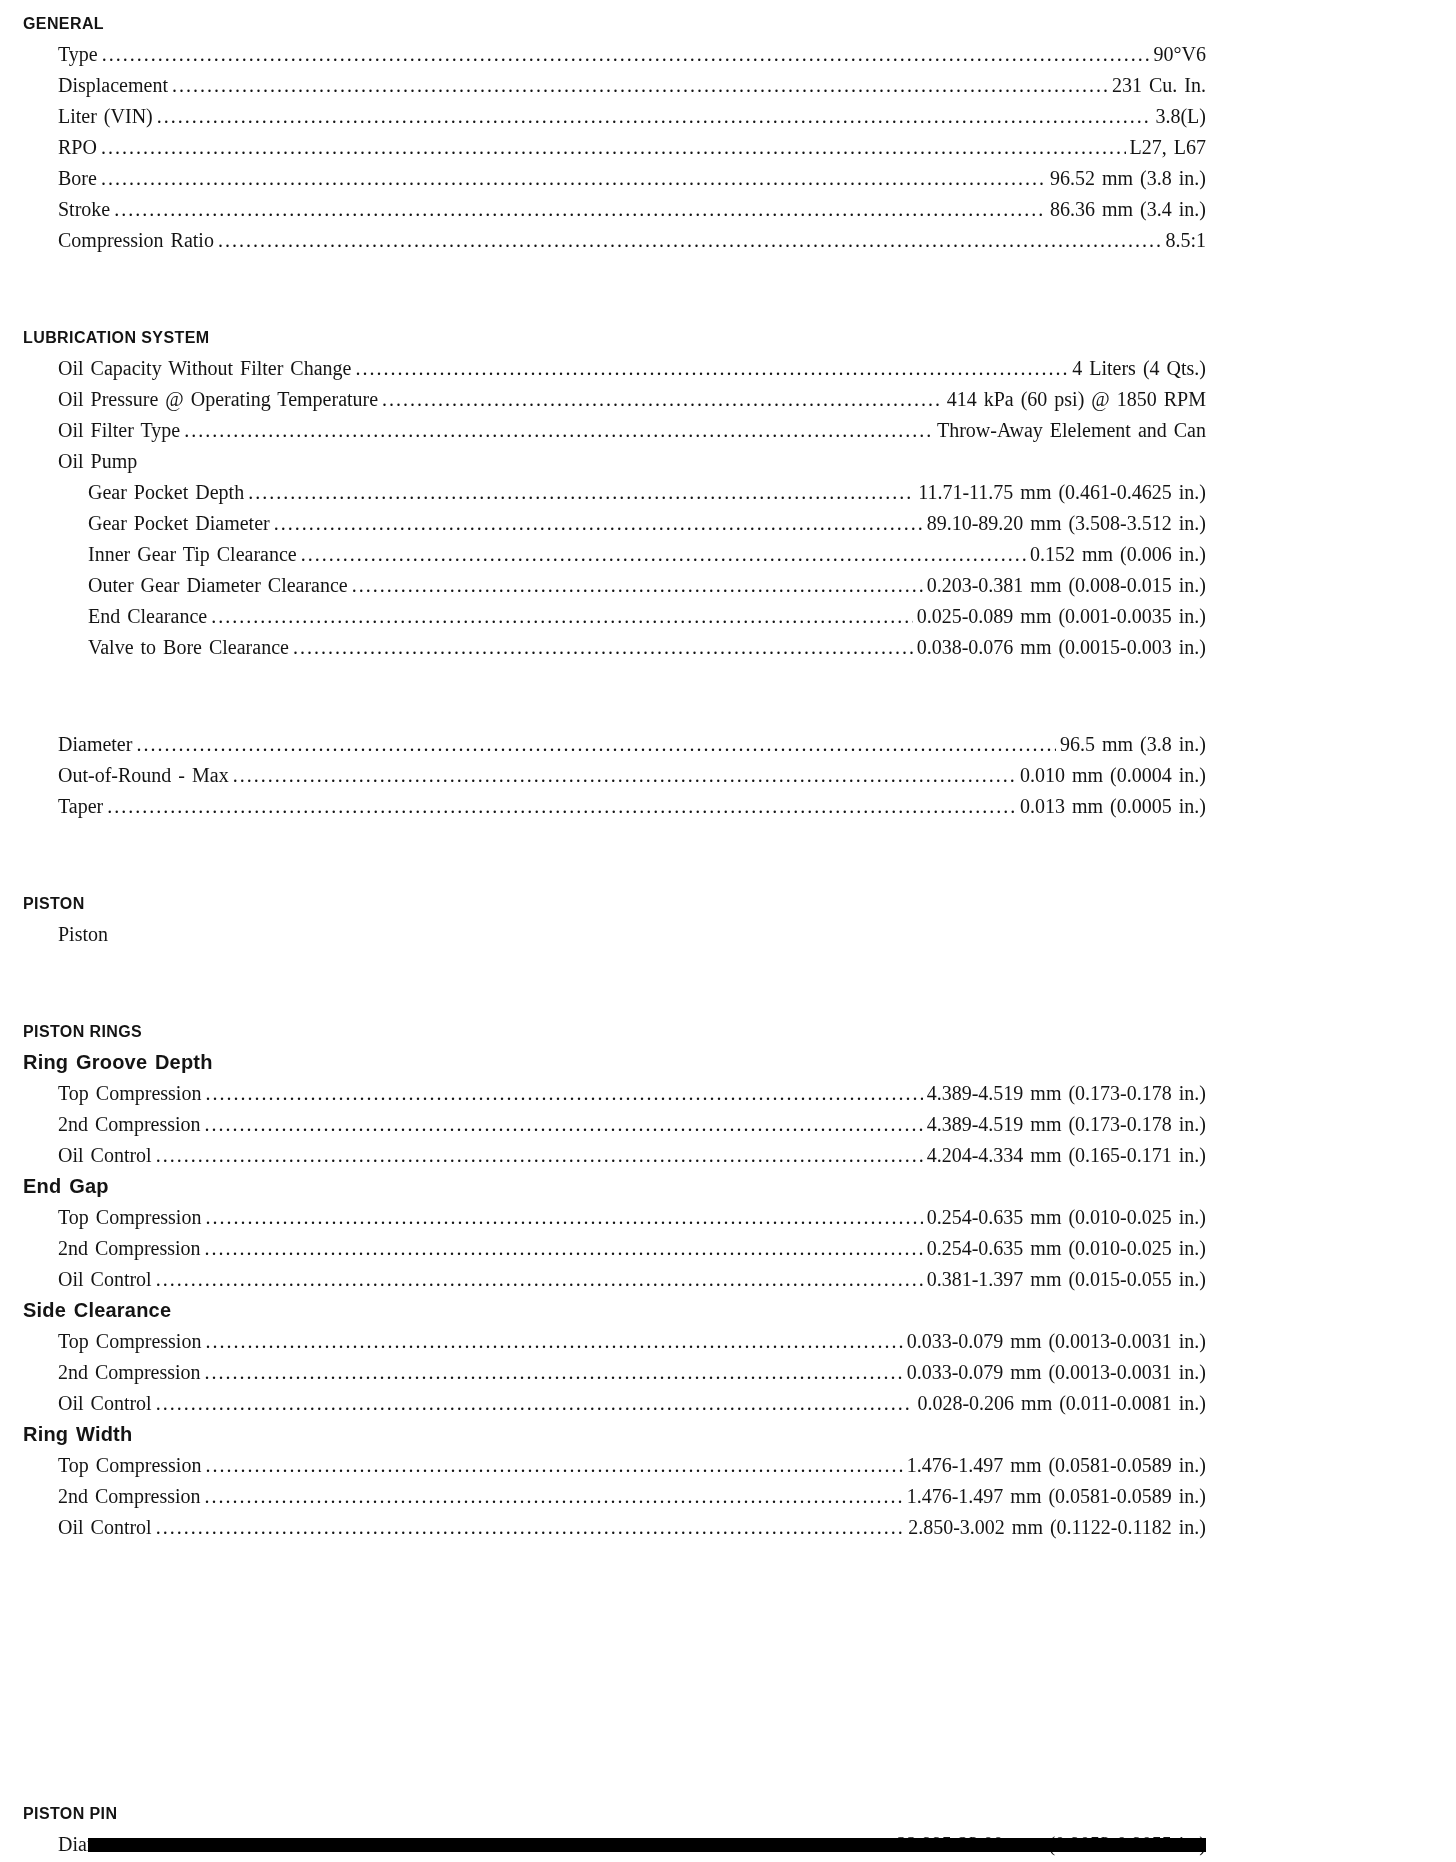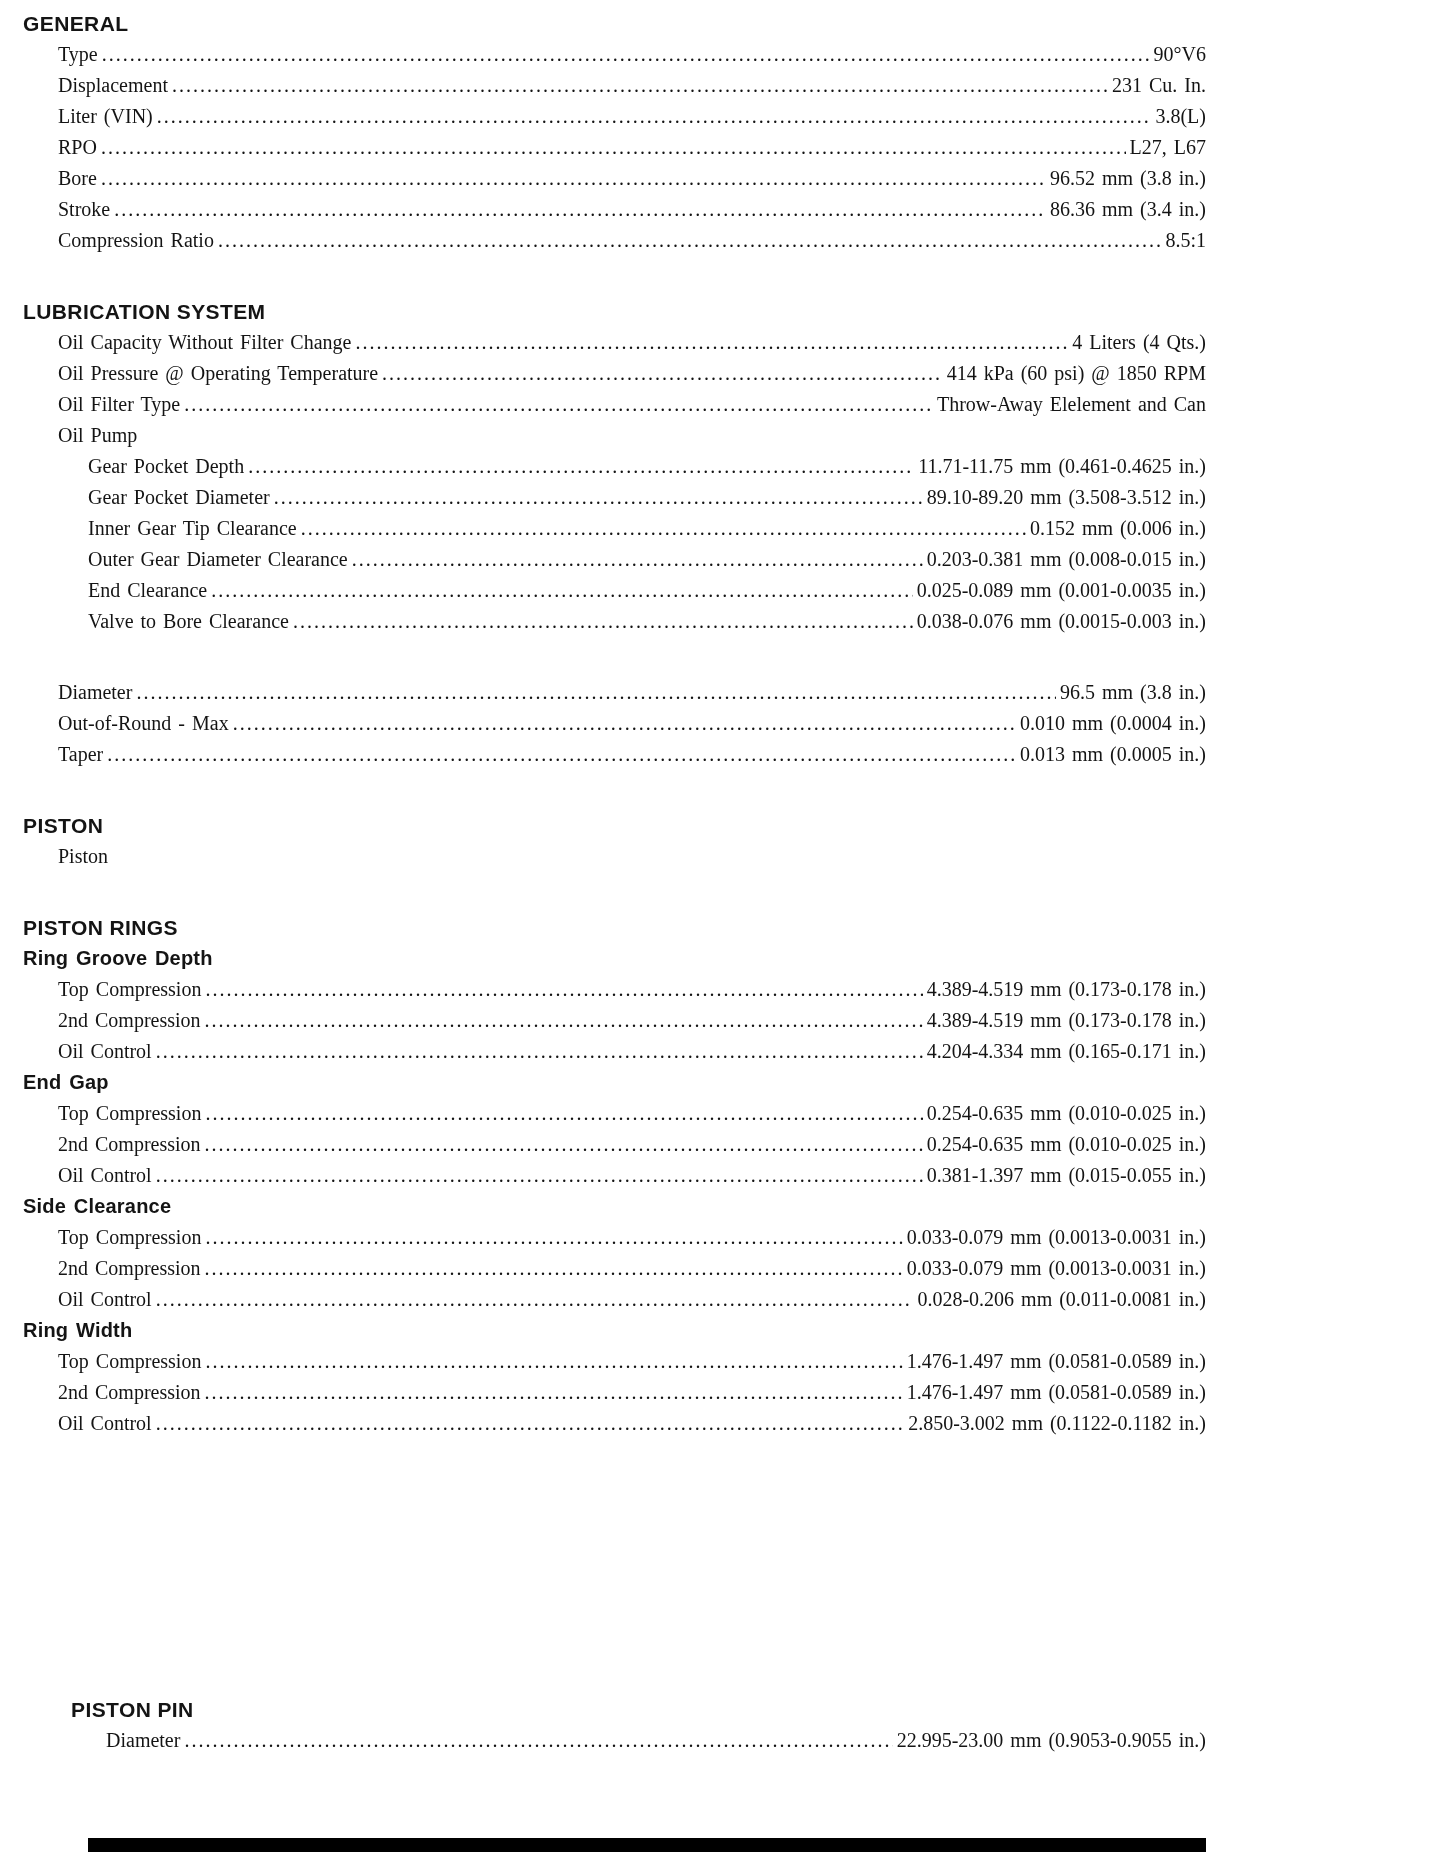--- a/index.html
+++ b/index.html
@@ -13,27 +13,27 @@
     position: relative;
     overflow: hidden;
   }
   .page {
     position: relative;
     width: 1456px;
     height: 1862px;
     padding: 8px 250px 0 23px;
     background: #fff;
   }
-  .section { margin-top: 40px; }
+  .section { margin-top: 66px; }
   .section:first-child { margin-top: 0; }
-  .section[data-name="section-piston-pin"] { margin-top: 255px; margin-left: 48px; }
+  .section[data-name="section-piston-pin"] { margin-top: 255px; }
   .section-title {
     font-family: "Liberation Sans", sans-serif;
     font-weight: bold;
-    font-size: 21px;
+    font-size: 16px;
     line-height: 31px;
     letter-spacing: 0.4px;
     white-space: nowrap;
   }
   .row {
     display: flex;
     align-items: baseline;
     line-height: 31px;
     font-size: 20px;
     word-spacing: 2px;

